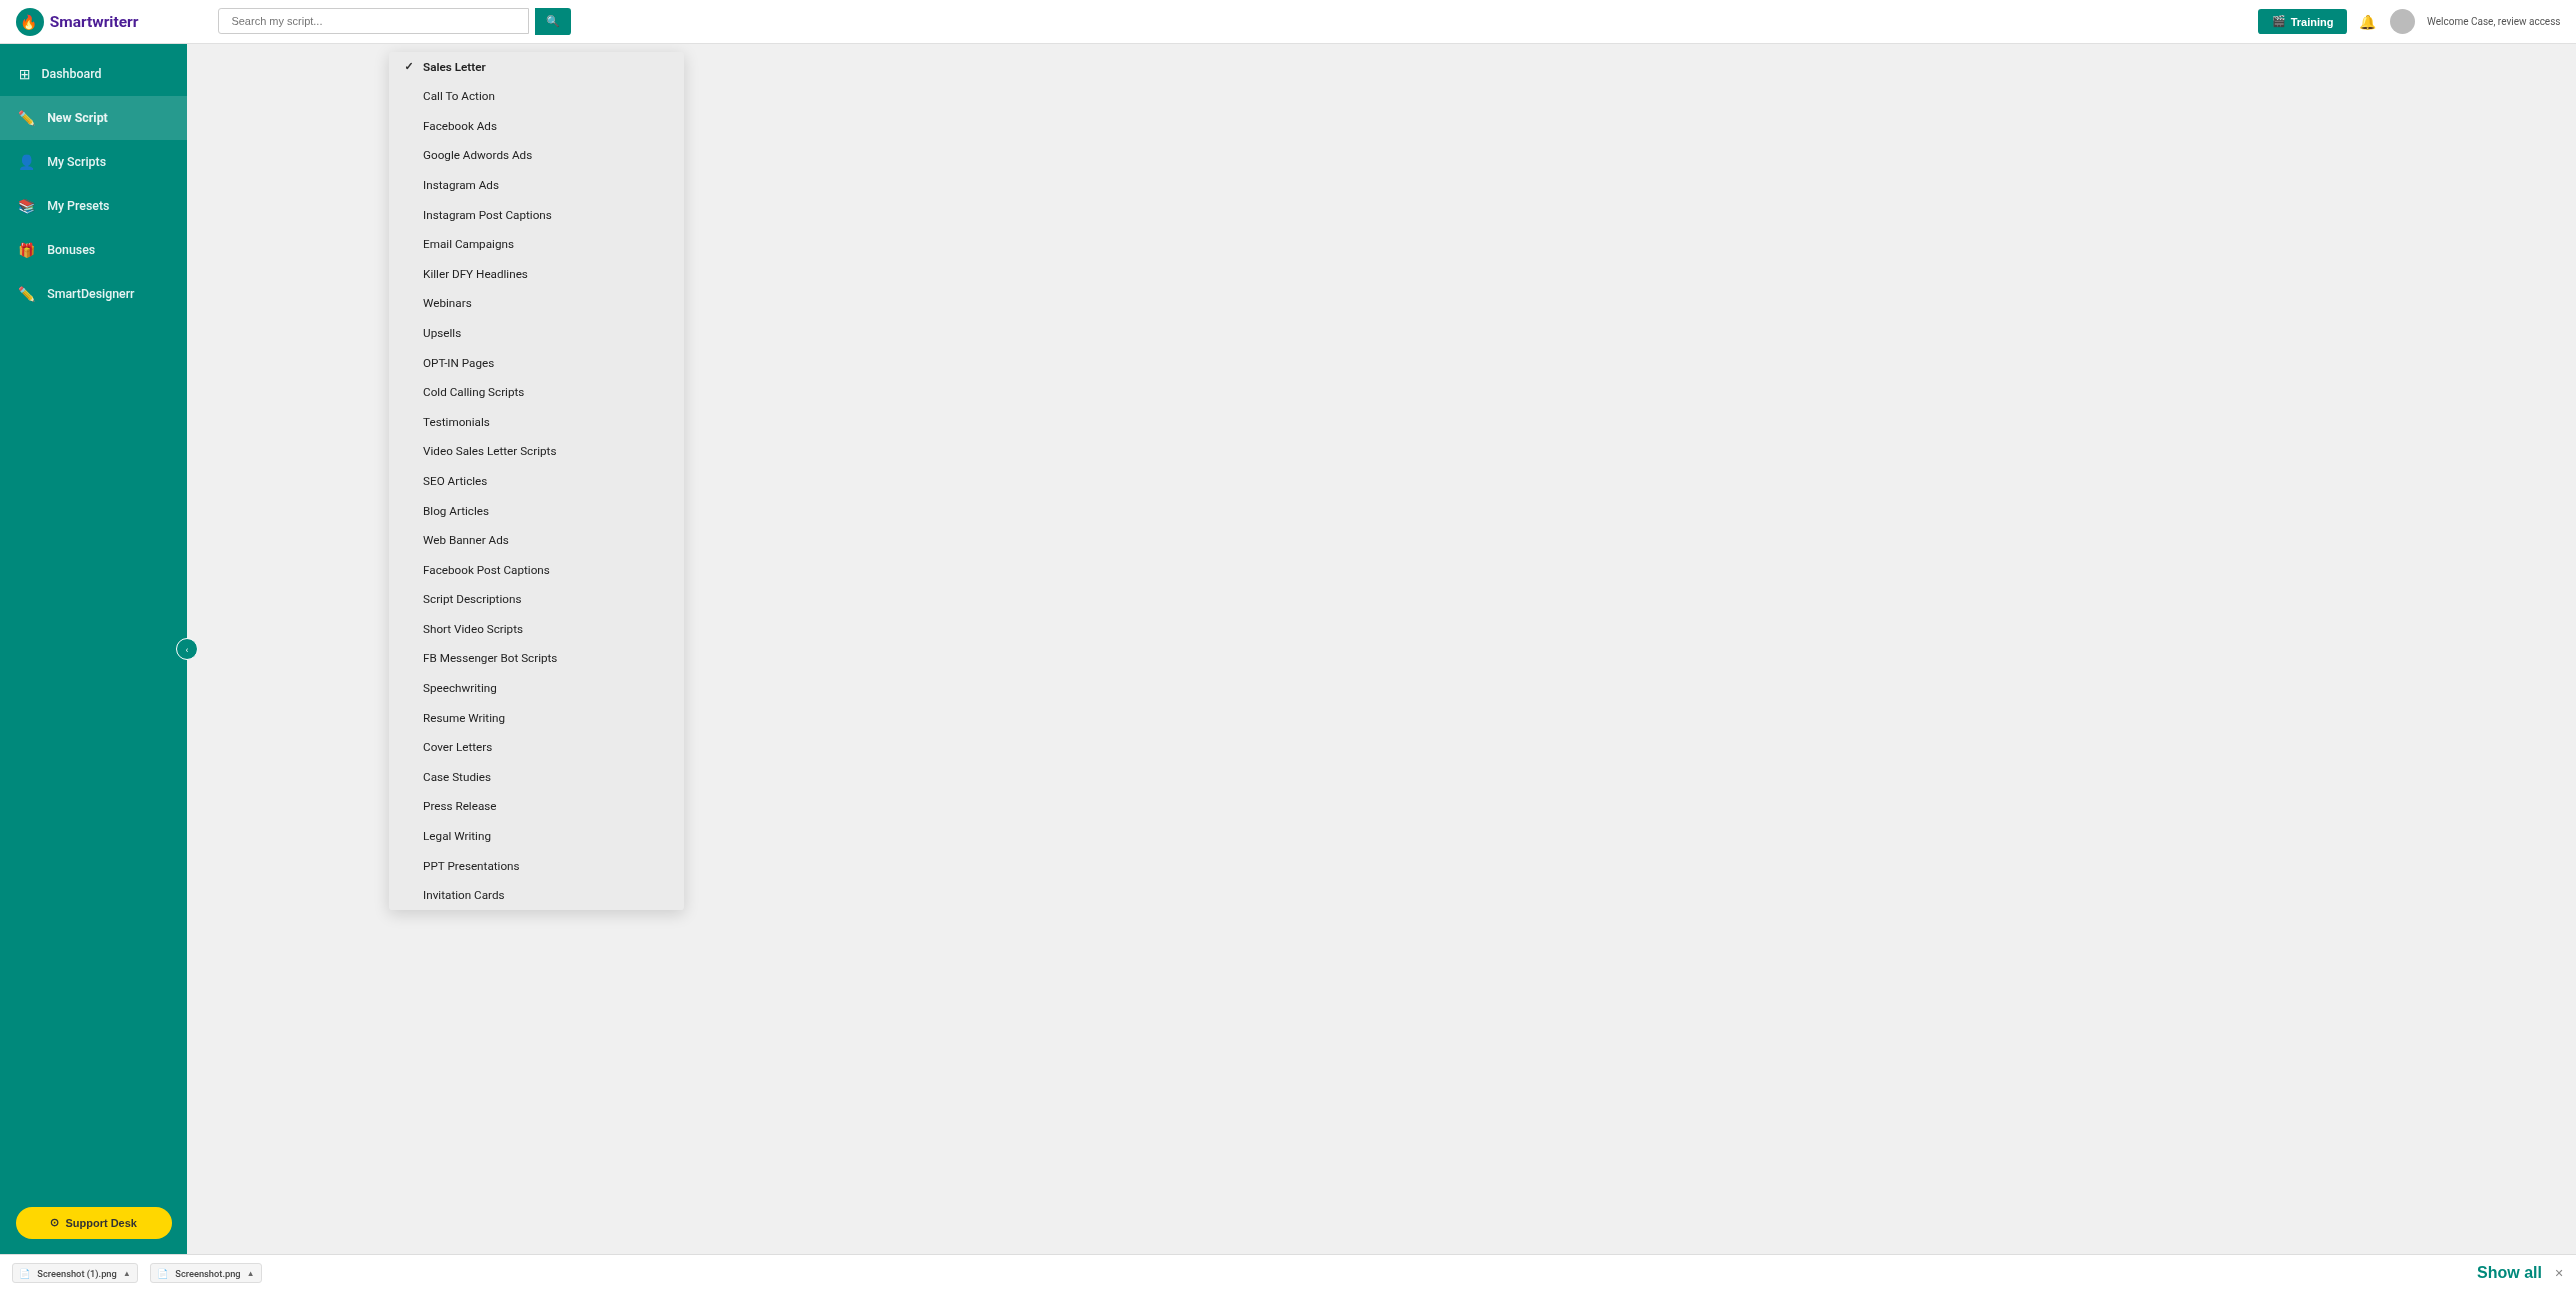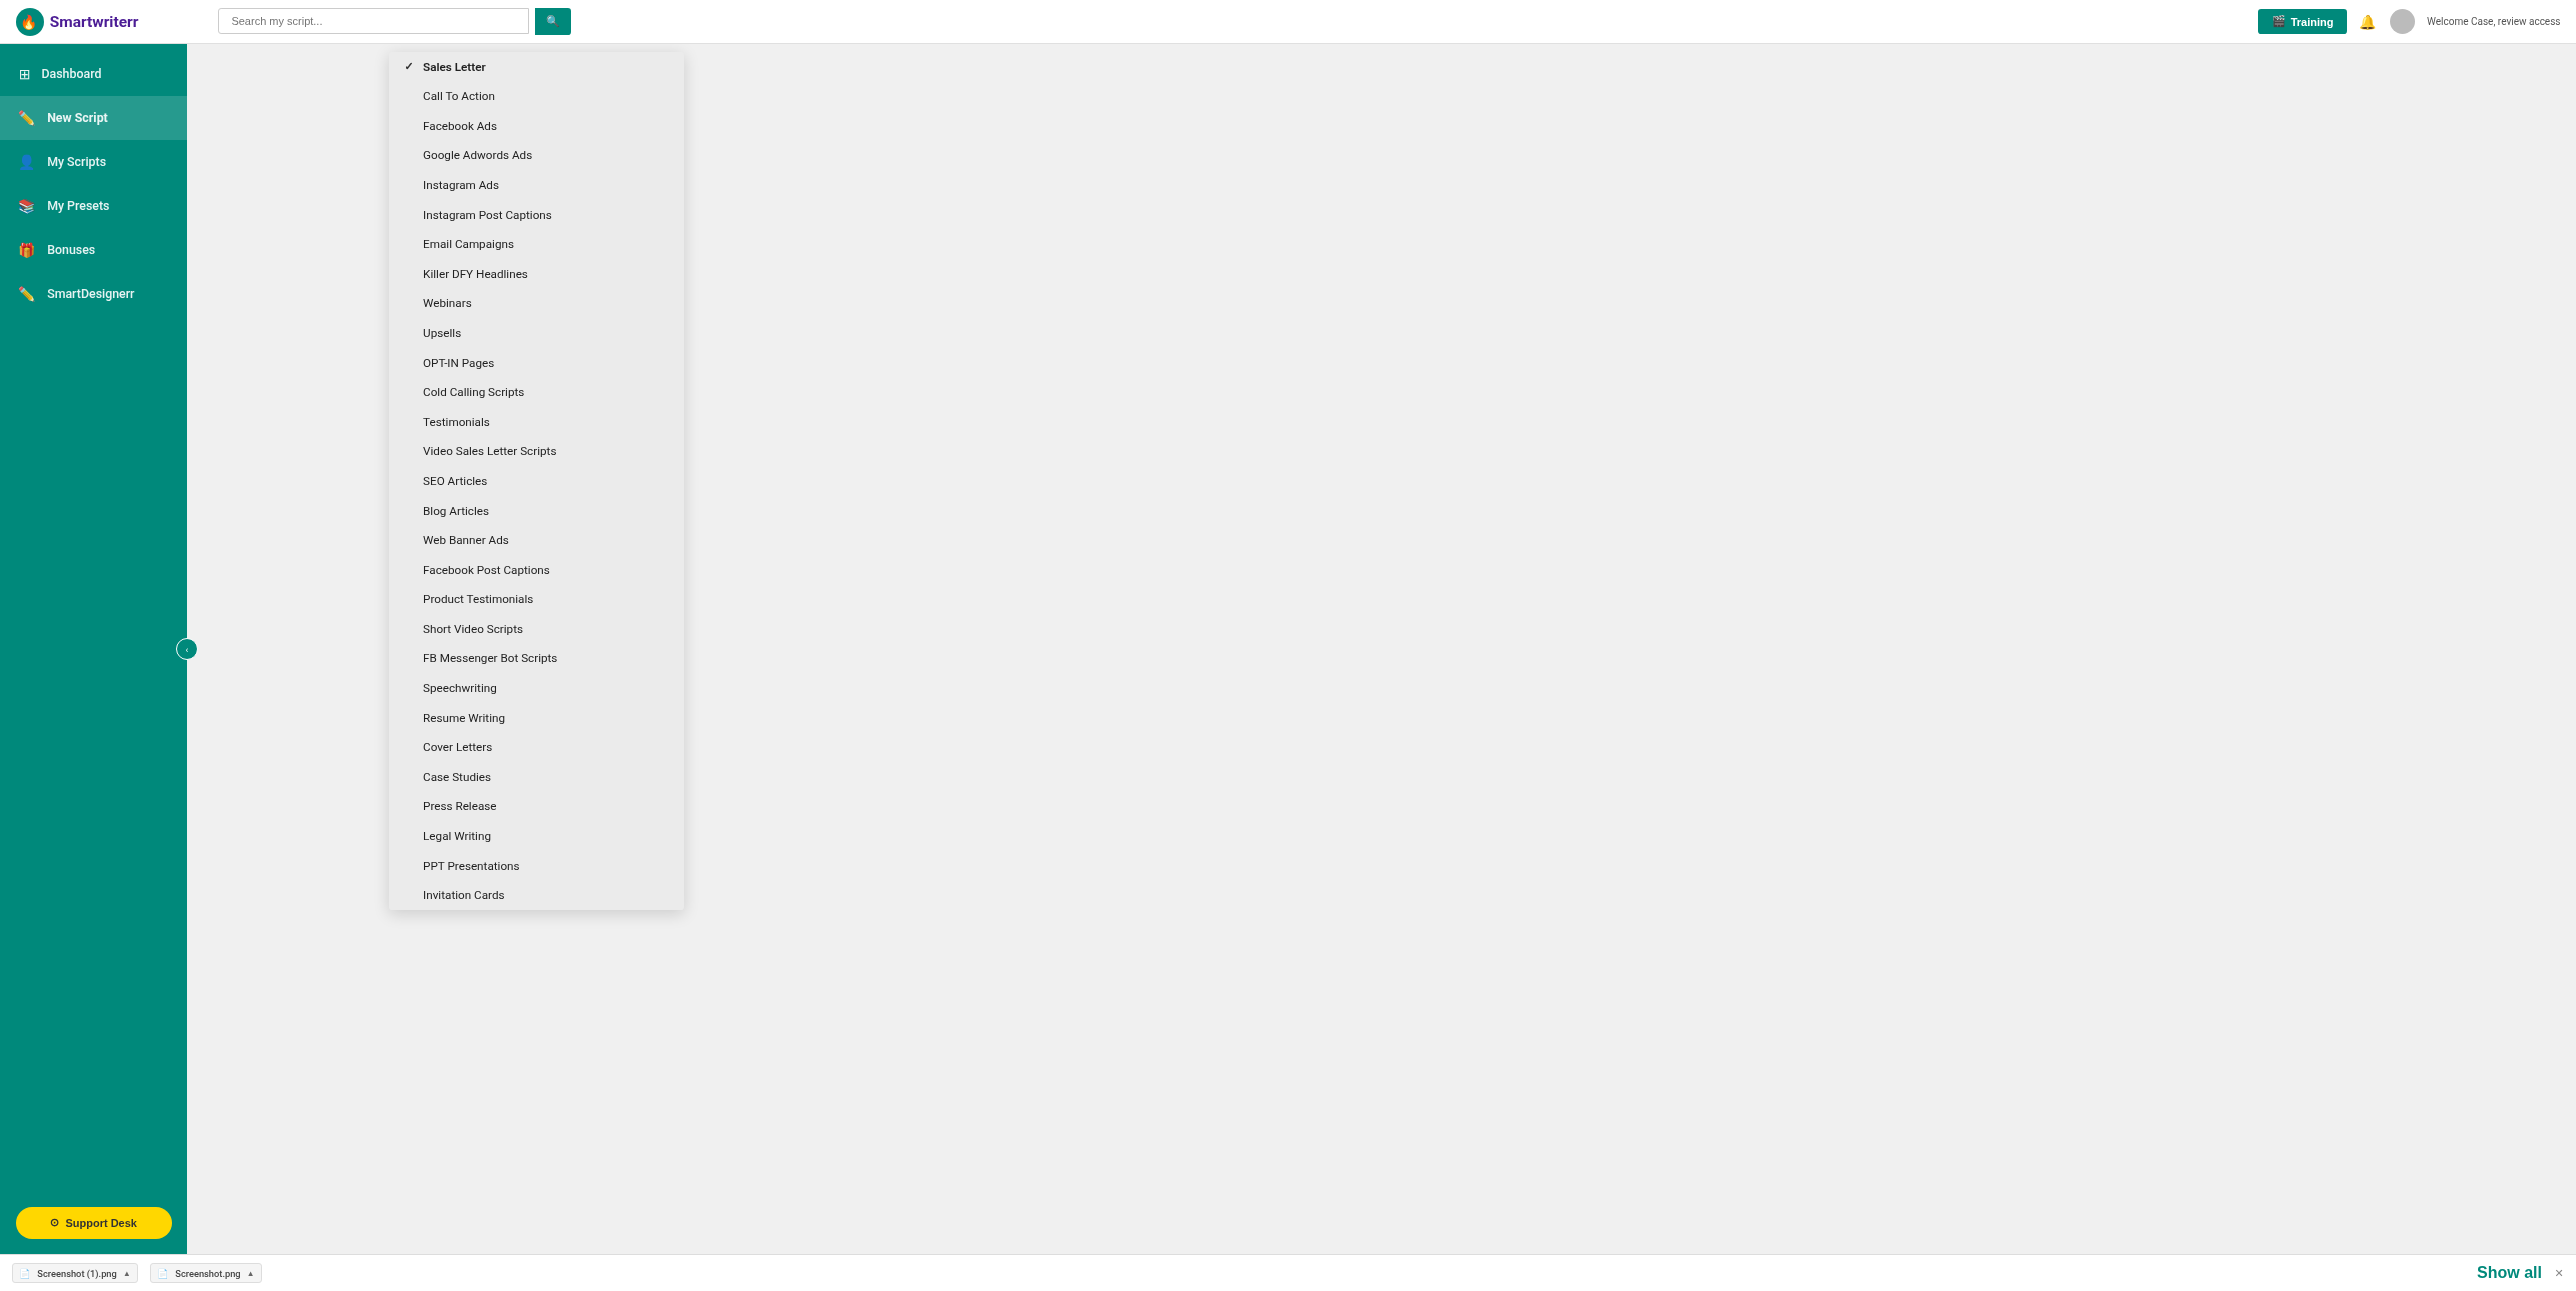--- a/index.html
+++ b/index.html
@@ -242,21 +242,21 @@
         <div class="dropdown-item">
           <span class="check-mark"></span>
           <span>Web Banner Ads</span>
         </div>
         <div class="dropdown-item">
           <span class="check-mark"></span>
           <span>Facebook Post Captions</span>
         </div>
         <div class="dropdown-item">
           <span class="check-mark"></span>
-          <span>Product Testimonials</span>
+          <span>Script Descriptions</span>
         </div>
         <div class="dropdown-item">
           <span class="check-mark"></span>
           <span>Short Video Scripts</span>
         </div>
         <div class="dropdown-item">
           <span class="check-mark"></span>
           <span>FB Messenger Bot Scripts</span>
         </div>
         <div class="dropdown-item">

